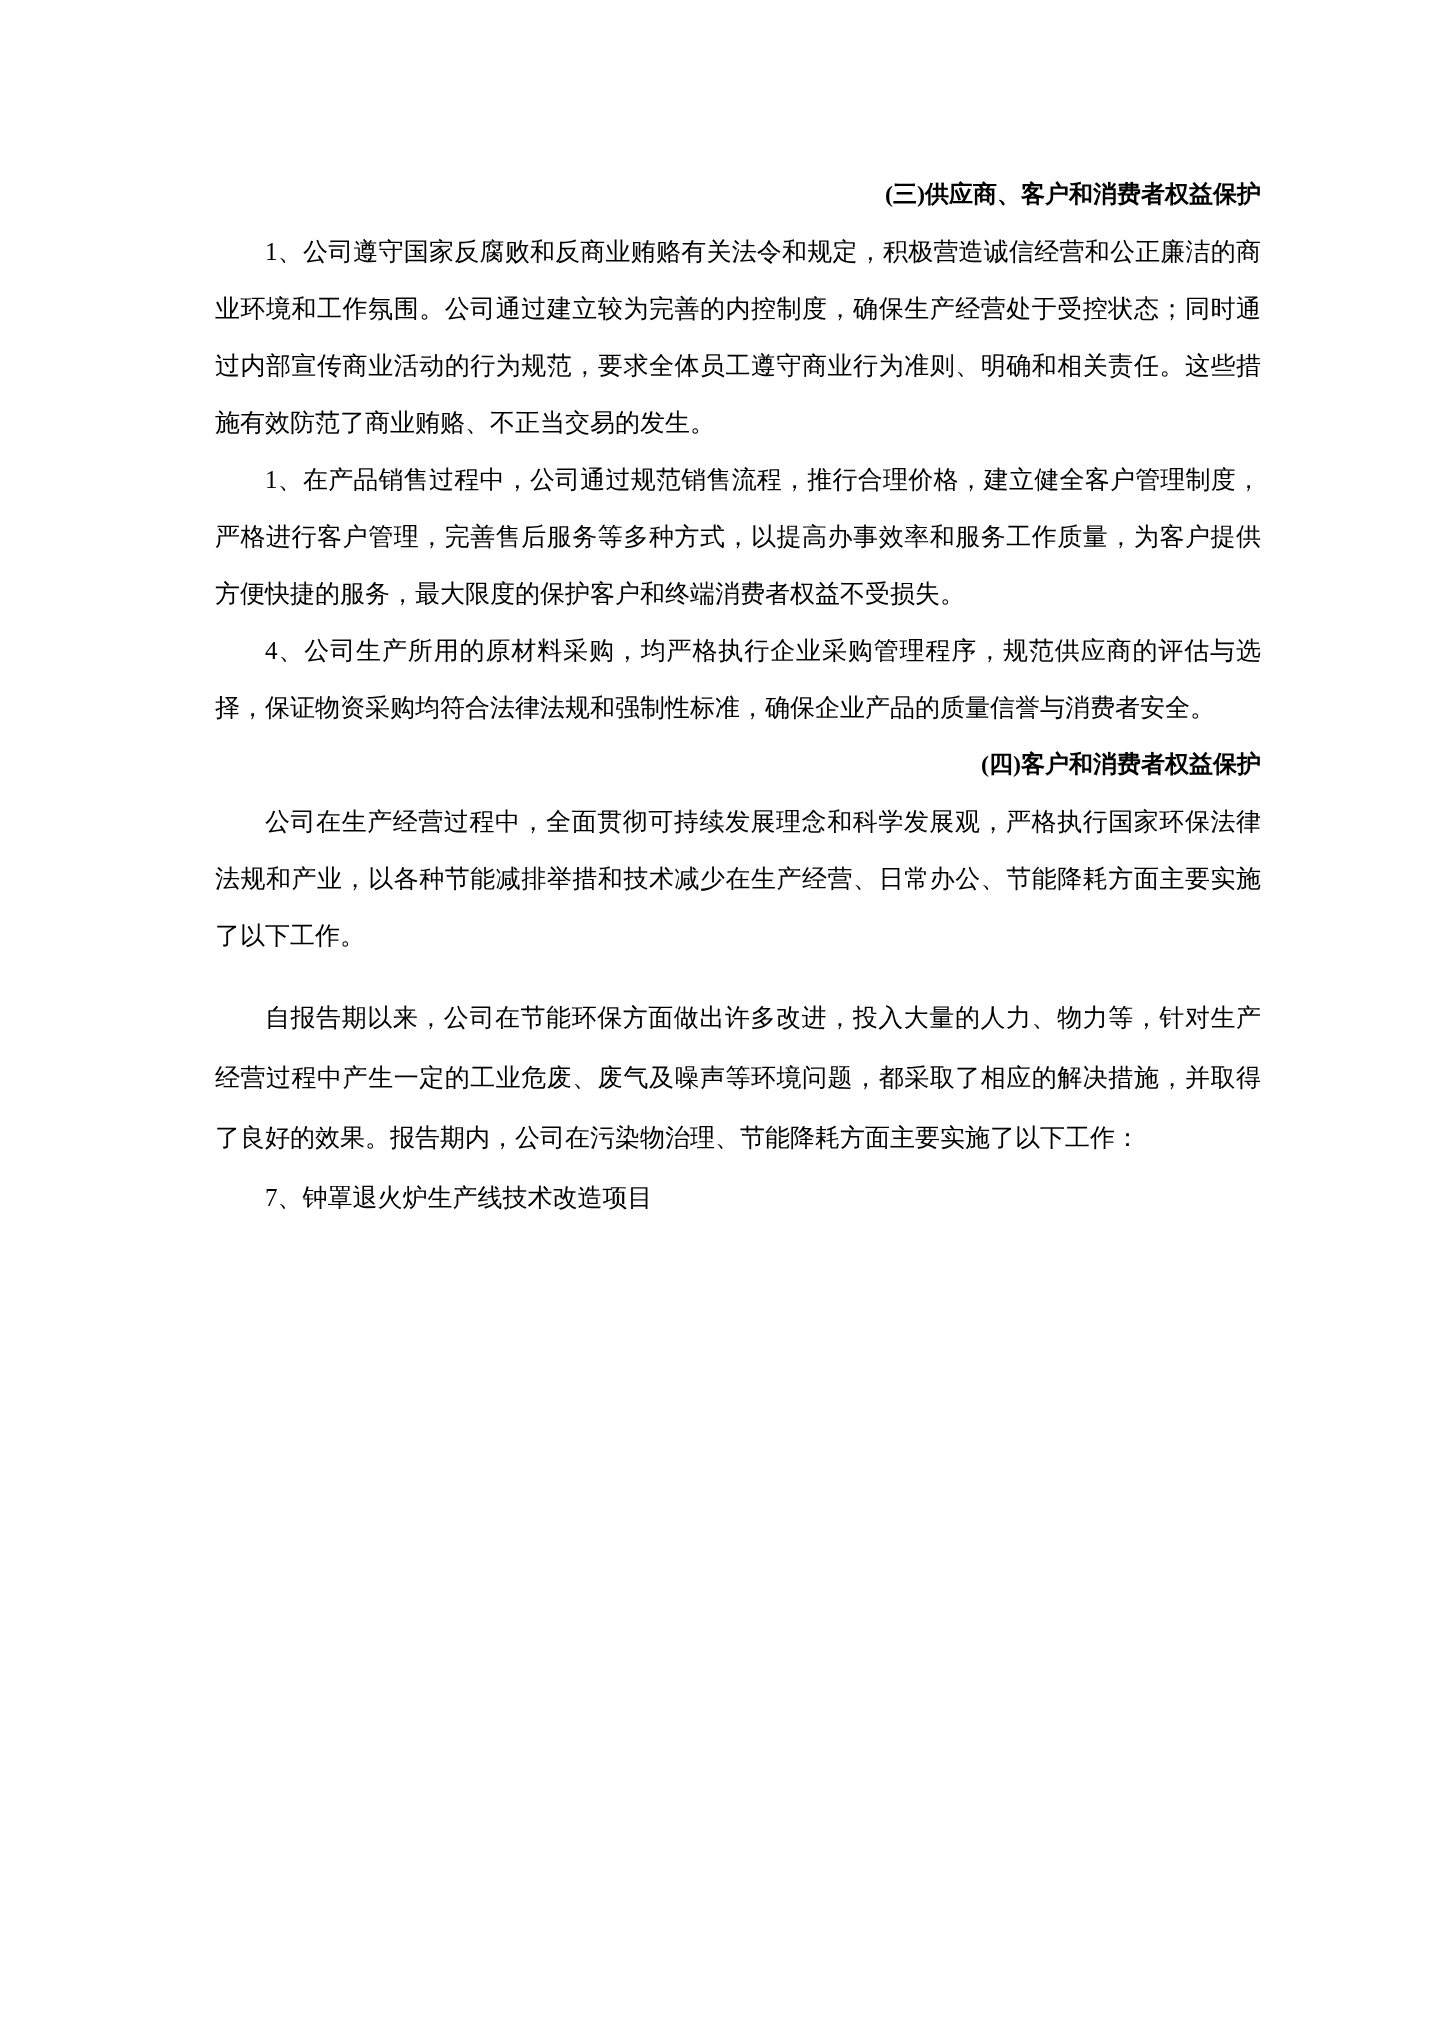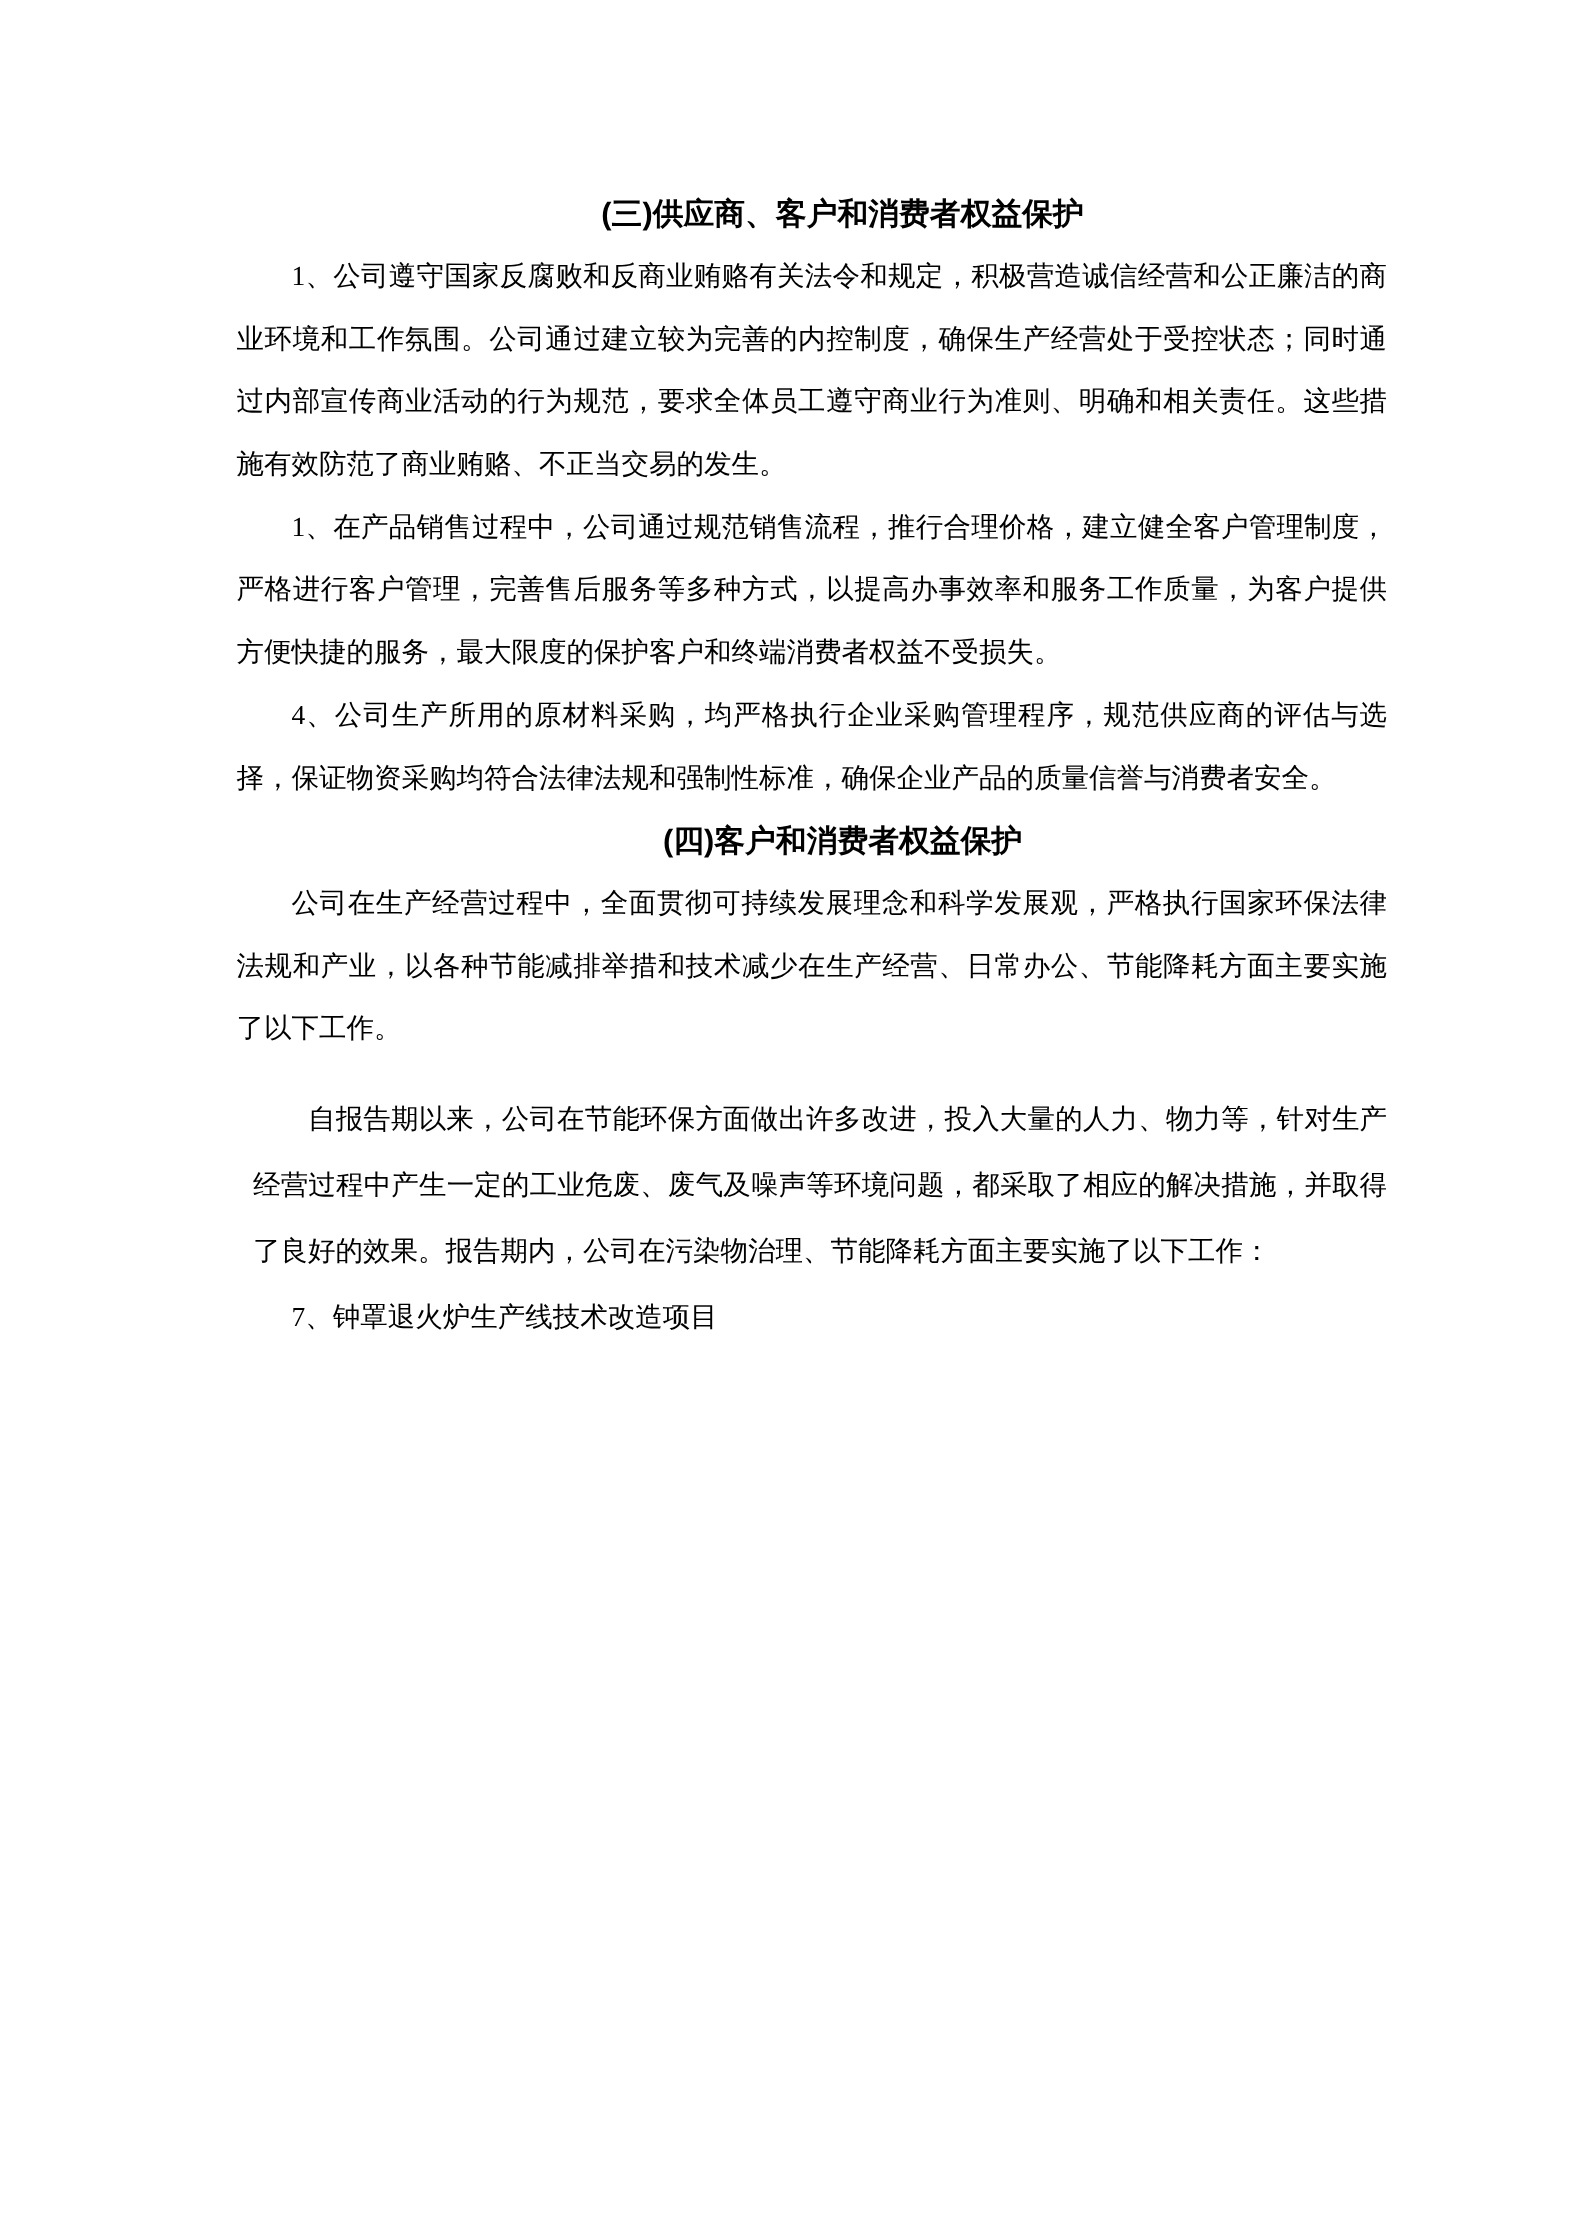--- a/index.html
+++ b/index.html
@@ -25,31 +25,30 @@
   .content p {
     margin: 0;
     font-size: 25px;
     line-height: 57px;
     text-align: justify;
     text-justify: inter-ideograph;
     text-indent: 2em;
     color: #000000;
   }
   .content p.heading {
-    font-family: Liberation Sans, sans-serif;
+    font-family: Liberation Serif, serif;
     font-weight: bold;
-    font-size: 28px;
-    text-align: center;
+    font-size: 24px;
+    text-align: right;
   }
   .content p.loose {
     line-height: 60px;
   }
   .content p.gap-before {
     margin-top: 24px;
-    margin-left: 15px;
   }
 </style>
 </head>
 <body>
 
 <div class="page" style="background: rgb(255, 255, 255); color: rgb(0, 0, 0);">
   <div class="content">
       <p class="heading">(三)供应商、客户和消费者权益保护</p>
       <p class="">1、公司遵守国家反腐败和反商业贿赂有关法令和规定，积极营造诚信经营和公正廉洁的商业环境和工作氛围。公司通过建立较为完善的内控制度，确保生产经营处于受控状态；同时通过内部宣传商业活动的行为规范，要求全体员工遵守商业行为准则、明确和相关责任。这些措施有效防范了商业贿赂、不正当交易的发生。</p>
       <p class="">1、在产品销售过程中，公司通过规范销售流程，推行合理价格，建立健全客户管理制度，严格进行客户管理，完善售后服务等多种方式，以提高办事效率和服务工作质量，为客户提供方便快捷的服务，最大限度的保护客户和终端消费者权益不受损失。</p>

